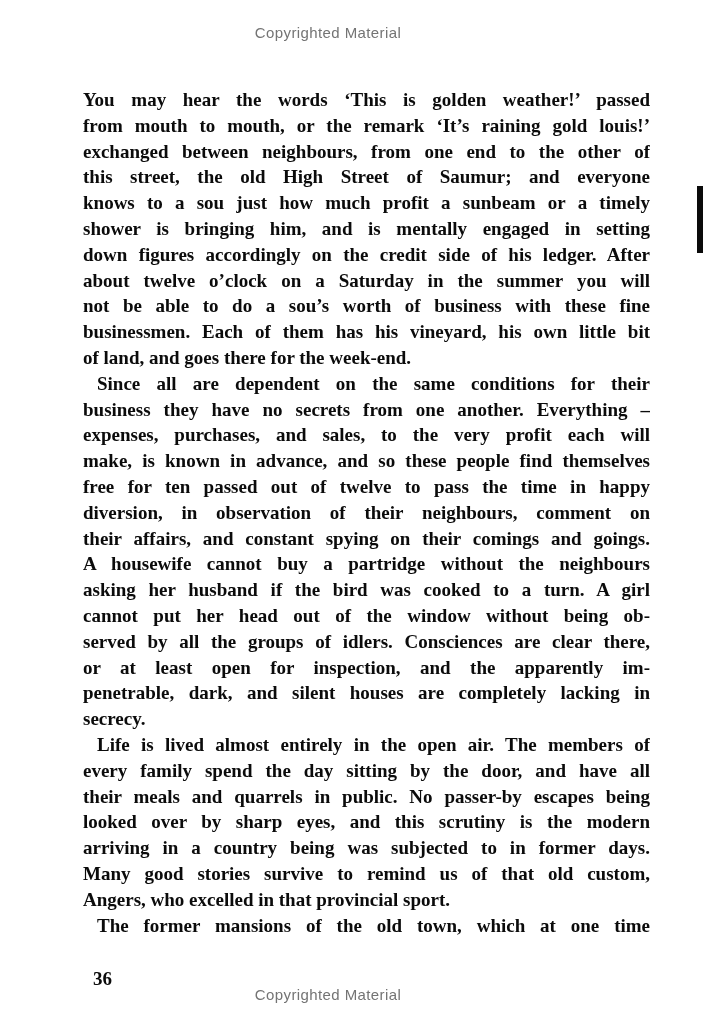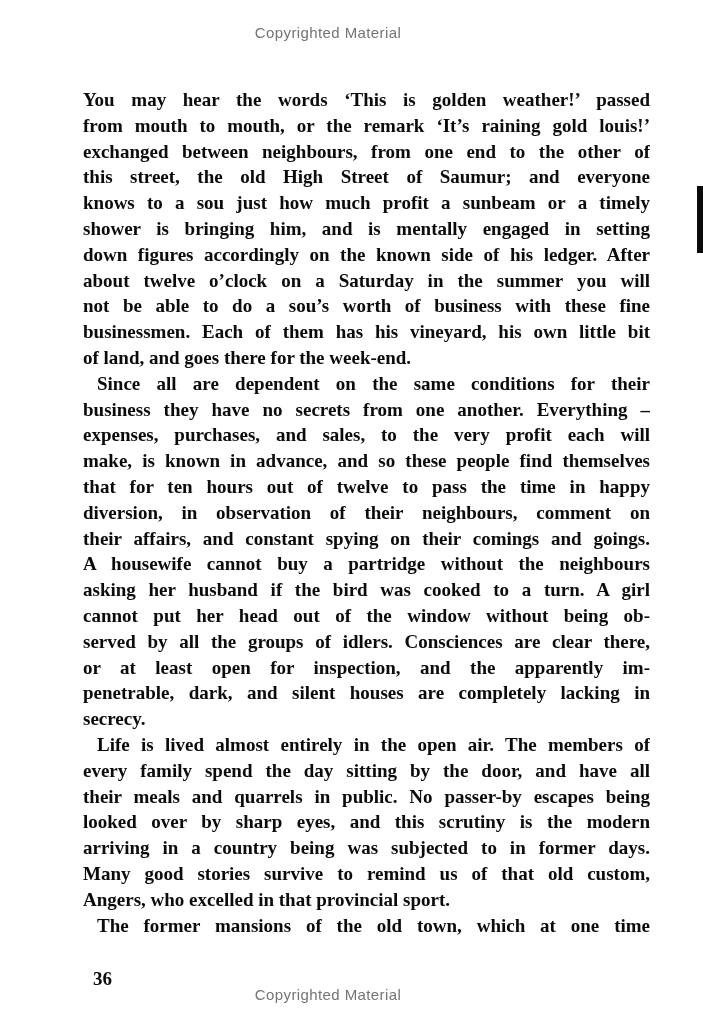--- a/index.html
+++ b/index.html
@@ -67,30 +67,30 @@
 <div class="page">
   <div class="watermark top">Copyrighted Material</div>
 
   <div class="text-block" id="text-block">
       <div class="line">You may hear the words ‘This is golden weather!’ passed</div>
       <div class="line">from mouth to mouth, or the remark ‘It’s raining gold louis!’</div>
       <div class="line">exchanged between neighbours, from one end to the other of</div>
       <div class="line">this street, the old High Street of Saumur; and everyone</div>
       <div class="line">knows to a sou just how much profit a sunbeam or a timely</div>
       <div class="line">shower is bringing him, and is mentally engaged in setting</div>
-      <div class="line">down figures accordingly on the known side of his ledger. After</div>
+      <div class="line">down figures accordingly on the credit side of his ledger. After</div>
       <div class="line">about twelve o’clock on a Saturday in the summer you will</div>
       <div class="line">not be able to do a sou’s worth of business with these fine</div>
       <div class="line">businessmen. Each of them has his vineyard, his own little bit</div>
       <div class="line para-end">of land, and goes there for the week-end.</div>
       <div class="line indent">Since all are dependent on the same conditions for their</div>
       <div class="line">business they have no secrets from one another. Everything –</div>
       <div class="line">expenses, purchases, and sales, to the very profit each will</div>
       <div class="line">make, is known in advance, and so these people find themselves</div>
-      <div class="line">that for ten hours out of twelve to pass the time in happy</div>
+      <div class="line">free for ten passed out of twelve to pass the time in happy</div>
       <div class="line">diversion, in observation of their neighbours, comment on</div>
       <div class="line">their affairs, and constant spying on their comings and goings.</div>
       <div class="line">A housewife cannot buy a partridge without the neighbours</div>
       <div class="line">asking her husband if the bird was cooked to a turn. A girl</div>
       <div class="line">cannot put her head out of the window without being ob-</div>
       <div class="line">served by all the groups of idlers. Consciences are clear there,</div>
       <div class="line">or at least open for inspection, and the apparently im-</div>
       <div class="line">penetrable, dark, and silent houses are completely lacking in</div>
       <div class="line para-end">secrecy.</div>
       <div class="line indent">Life is lived almost entirely in the open air. The members of</div>

